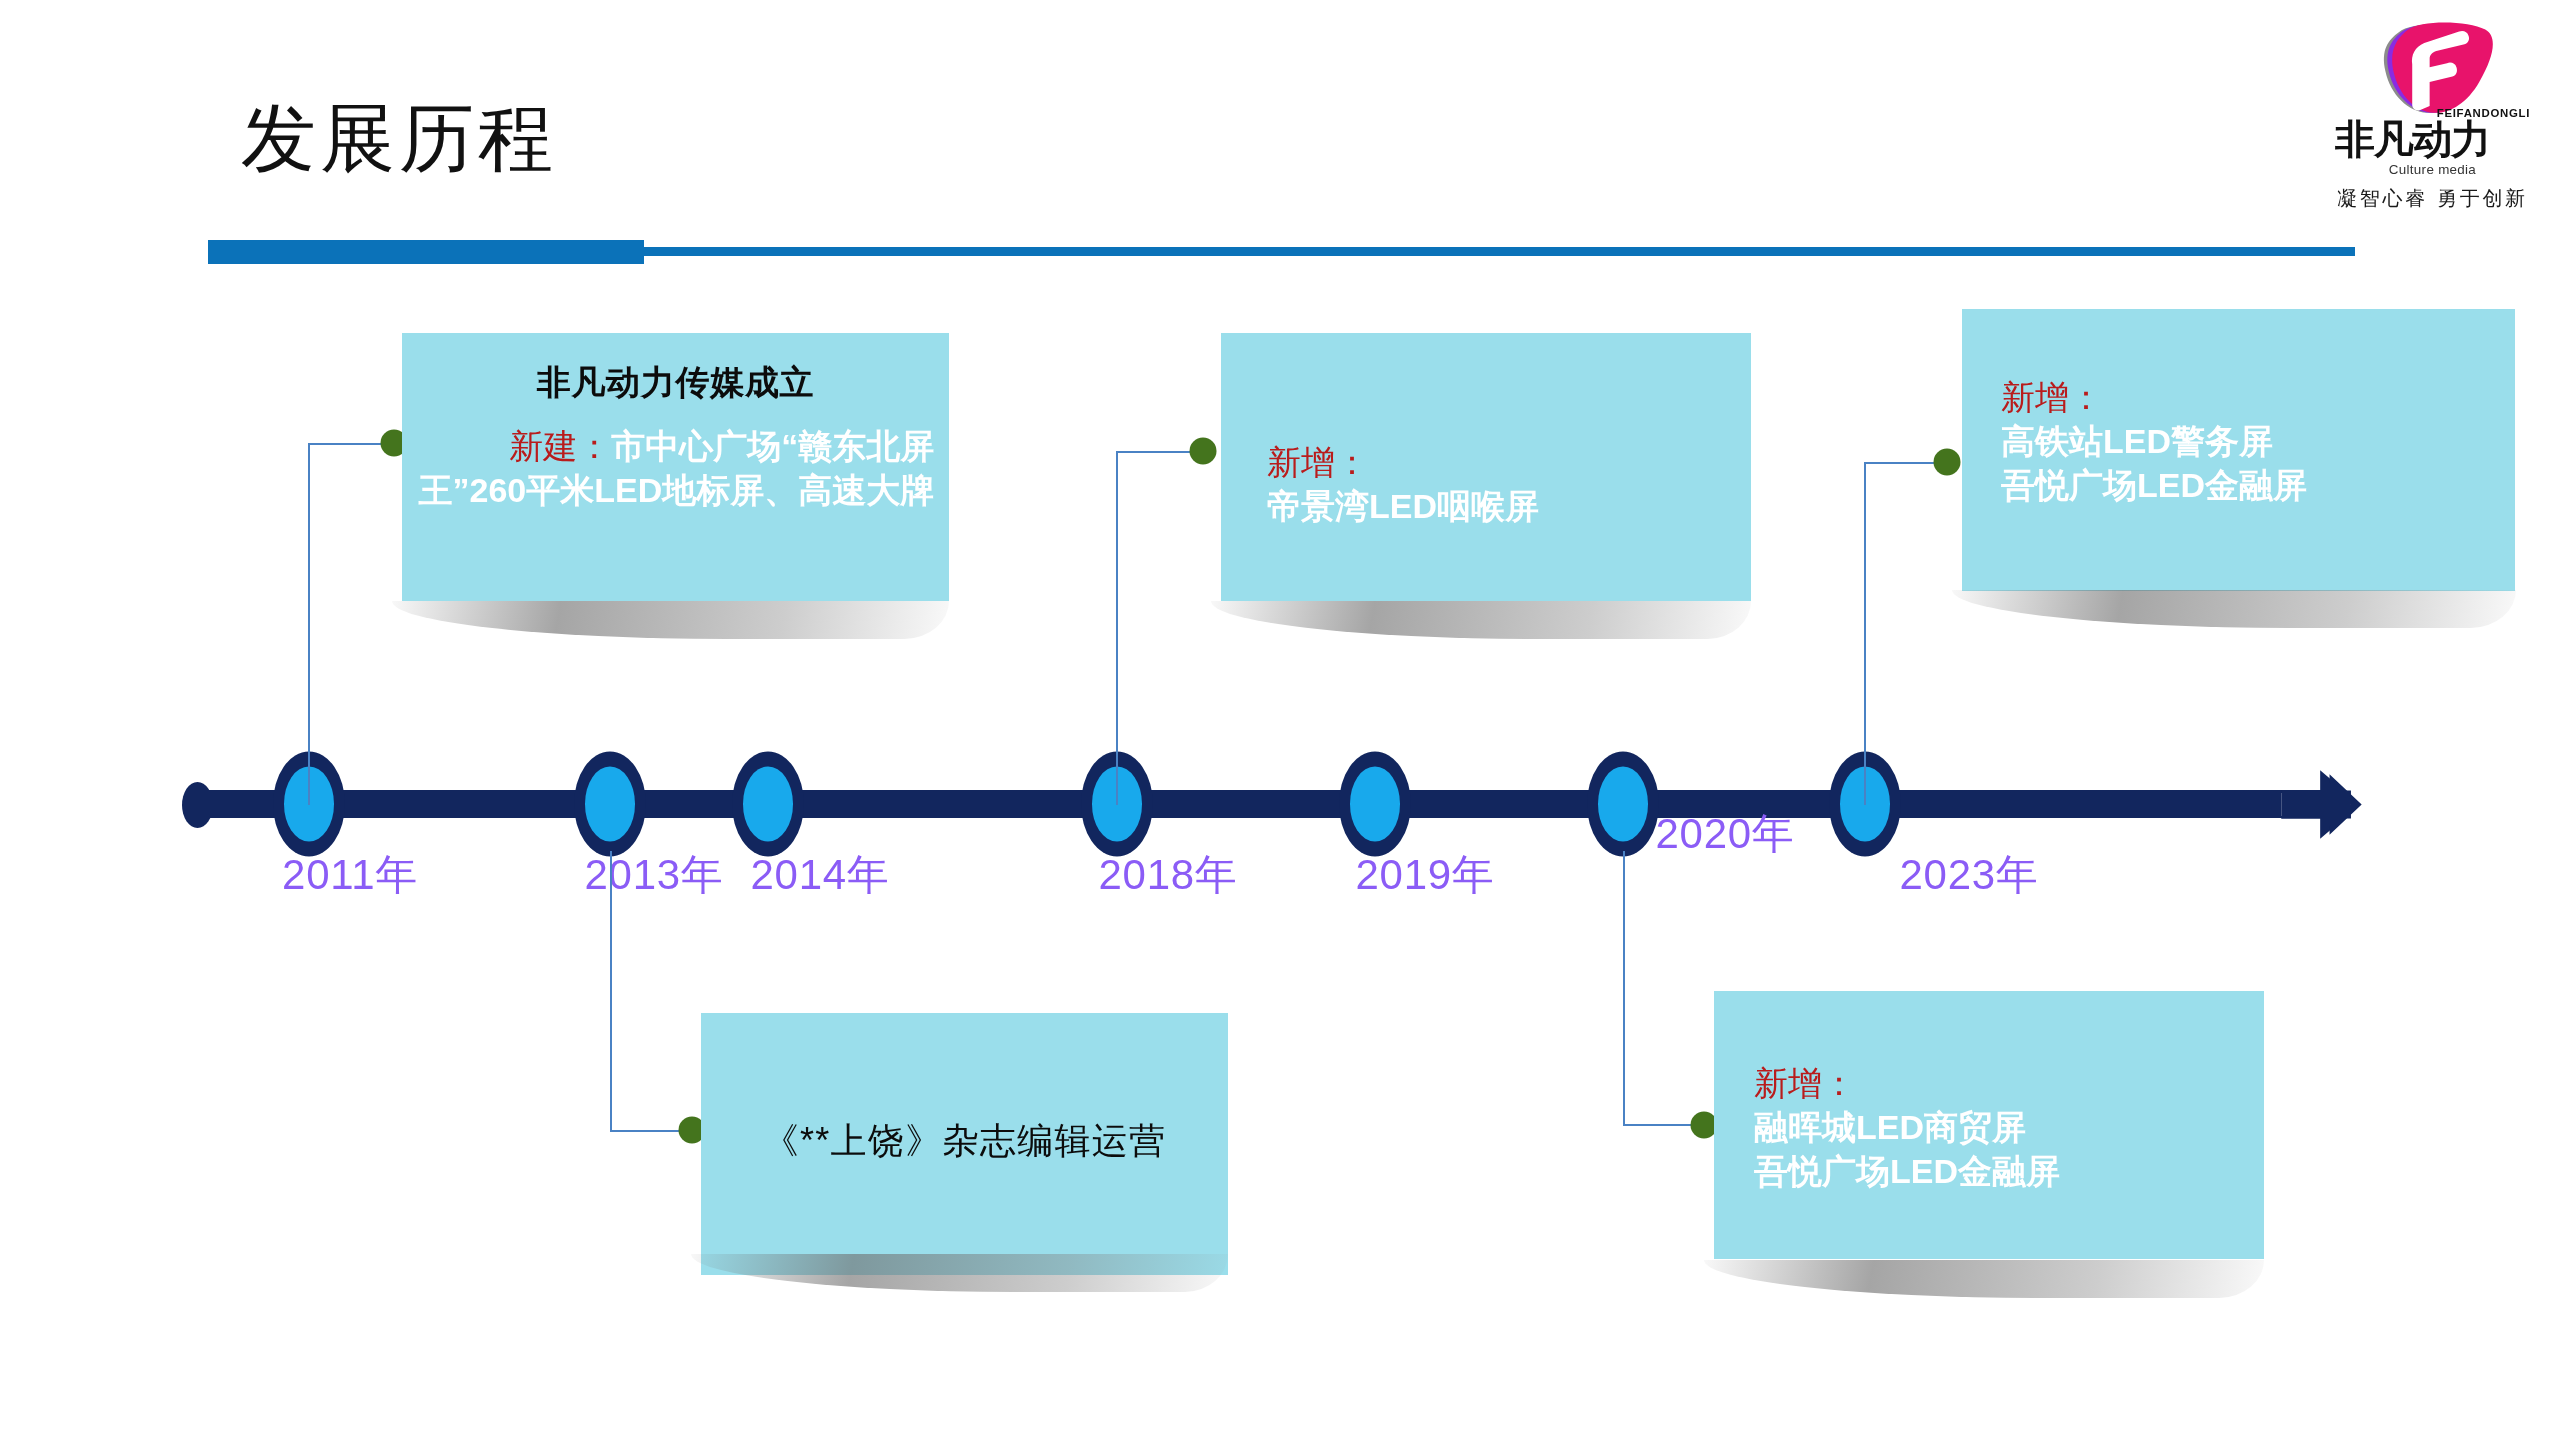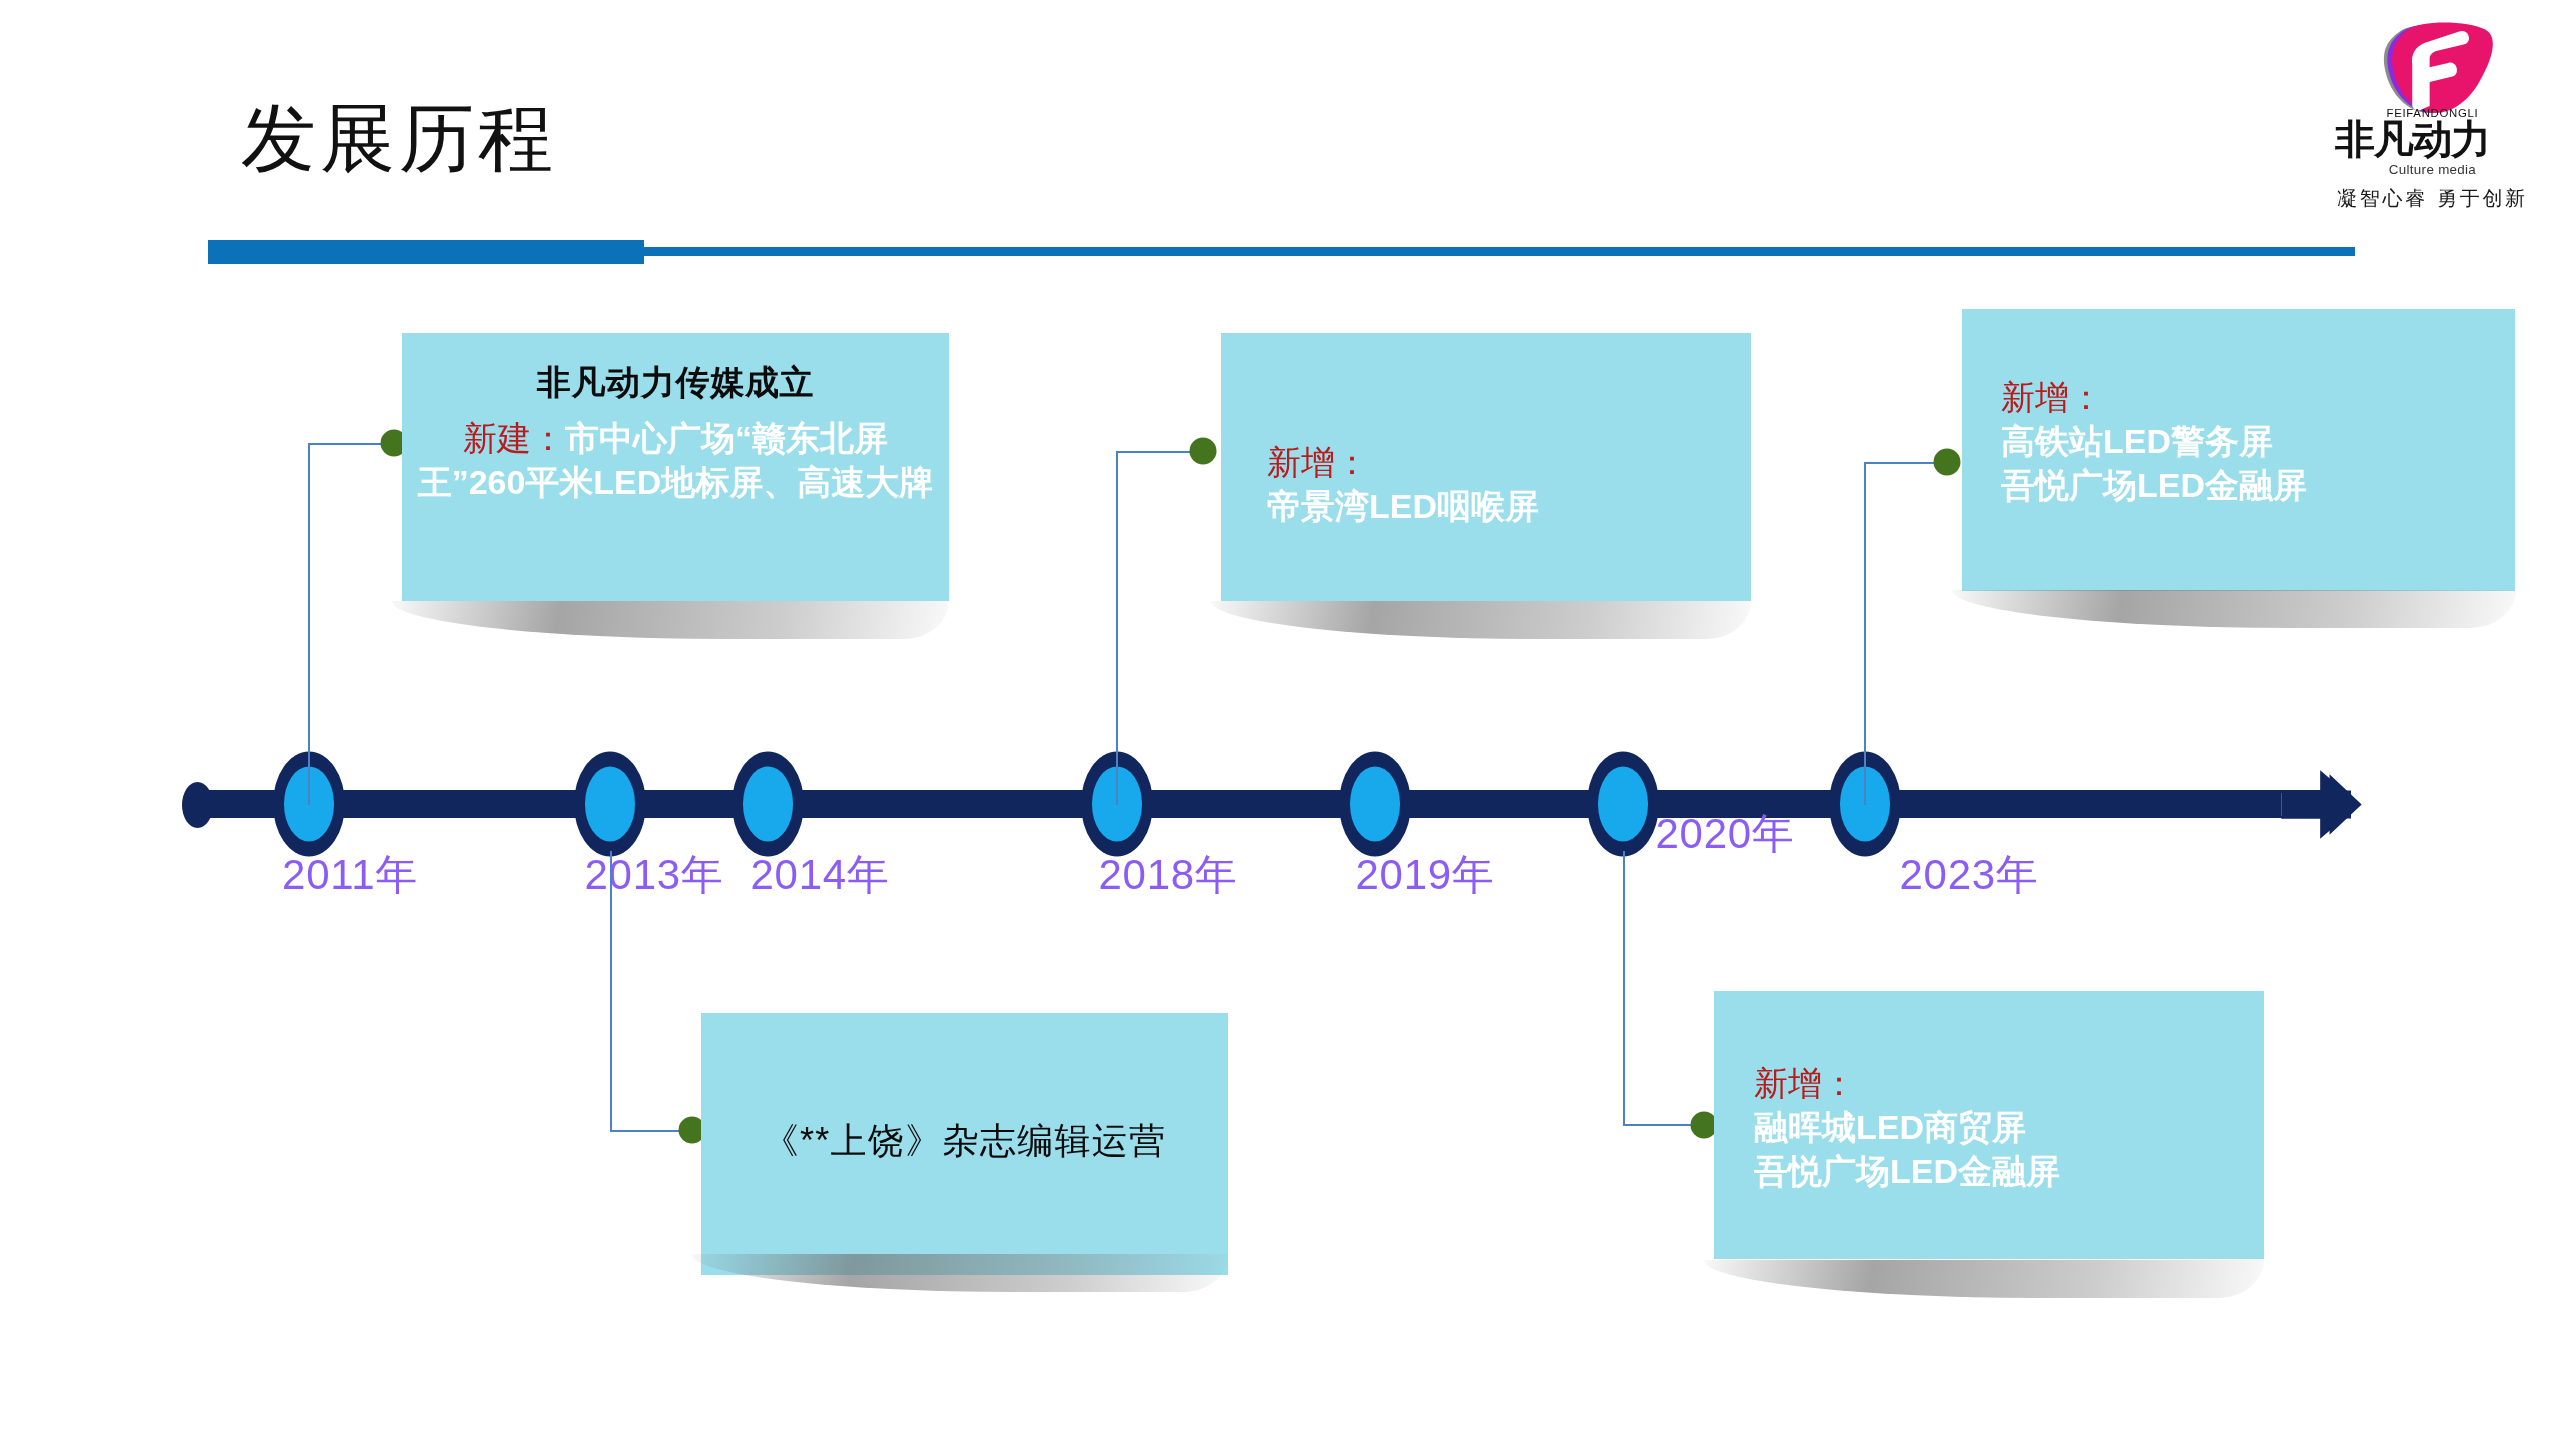--- a/index.html
+++ b/index.html
@@ -61,23 +61,23 @@
     text-align: left;
     font-size: 40px;
     font-weight: 700;
     color: #111111;
     letter-spacing: -1.3px;
     line-height: 1;
   }
   #logo-pinyin {
     position: absolute;
     left: 0px; top: 87px; width: 195px;
-    text-align: center;
+    text-align: right;
     font-size: 11.4px;
-    font-weight: 400;
+    font-weight: 700;
     color: #111111;
     letter-spacing: 0.7px;
   }
   #logo-en {
     position: absolute;
     left: 0px; top: 142px; width: 195px;
     text-align: center;
     font-size: 13.4px;
     color: #333333;
     letter-spacing: 0.3px;
@@ -277,21 +277,21 @@
   <div class="conn-h" style="left:1623px; top:1124px; width:81px;"></div>
   <div class="conn-dot" style="left:1704px; top:1125px;"></div>
 
   <div class="conn-v" style="left:1864px; top:462px;  height:343px;"></div>
   <div class="conn-h" style="left:1864px; top:462px;  width:82px;"></div>
   <div class="conn-dot" style="left:1947px; top:462px;"></div>
 
   <div class="card" style="left:402px; top:333px; width:547px; height:268px;">
     <div class="card-inner" style="top:28px; left:14.8px; right:14.8px;">
       <div class="card-title">非凡动力传媒成立</div>
-      <div class="card-body" style="margin-top:12px; text-align:center;">
+      <div class="card-body" style="margin-top:20px; text-align:right;">
         <span class="card-lead">新建：</span><span>市中心广场“赣东北屏王”260平米LED地标屏、高速大牌</span>
       </div>
     </div>
   </div>
   <div class="card-shadow" style="left:392px; top:601px; width:557px;"></div>
 
   <div class="card" style="left:1221px; top:333px; width:530px; height:268px;">
     <div class="card-inner" style="top:107px; left:46px; right:14.8px;">
       <div class="card-body" style="text-align:left;">
         <div class="card-lead">新增：</div>

